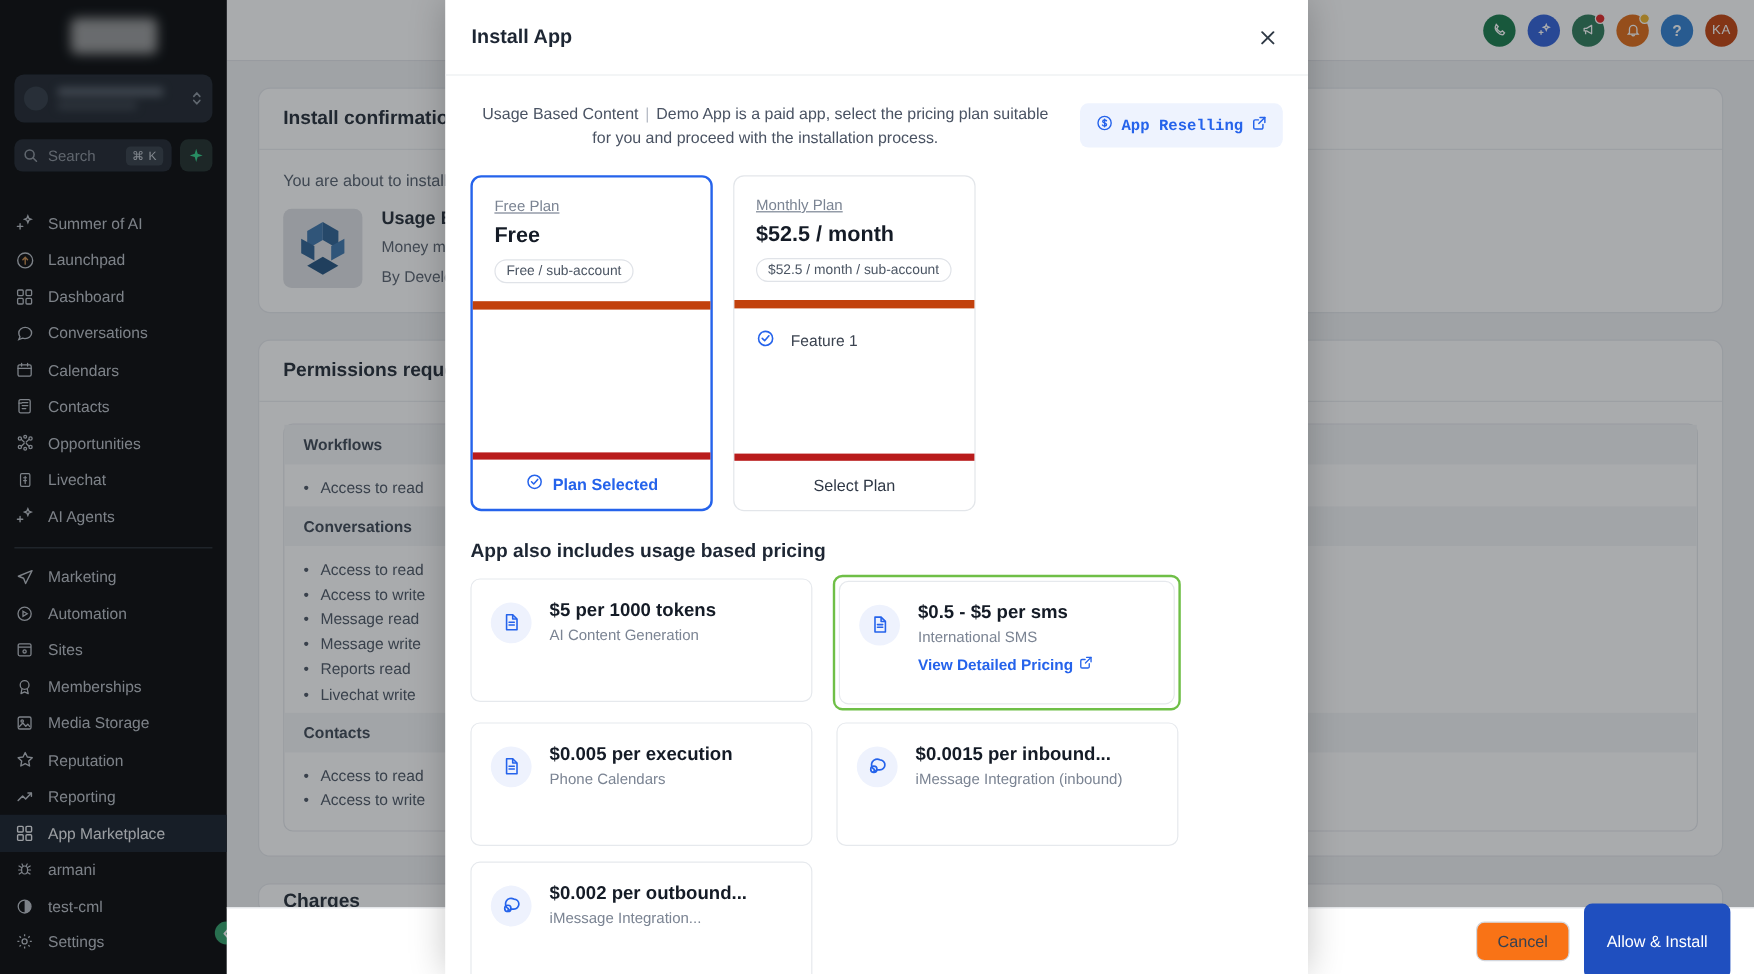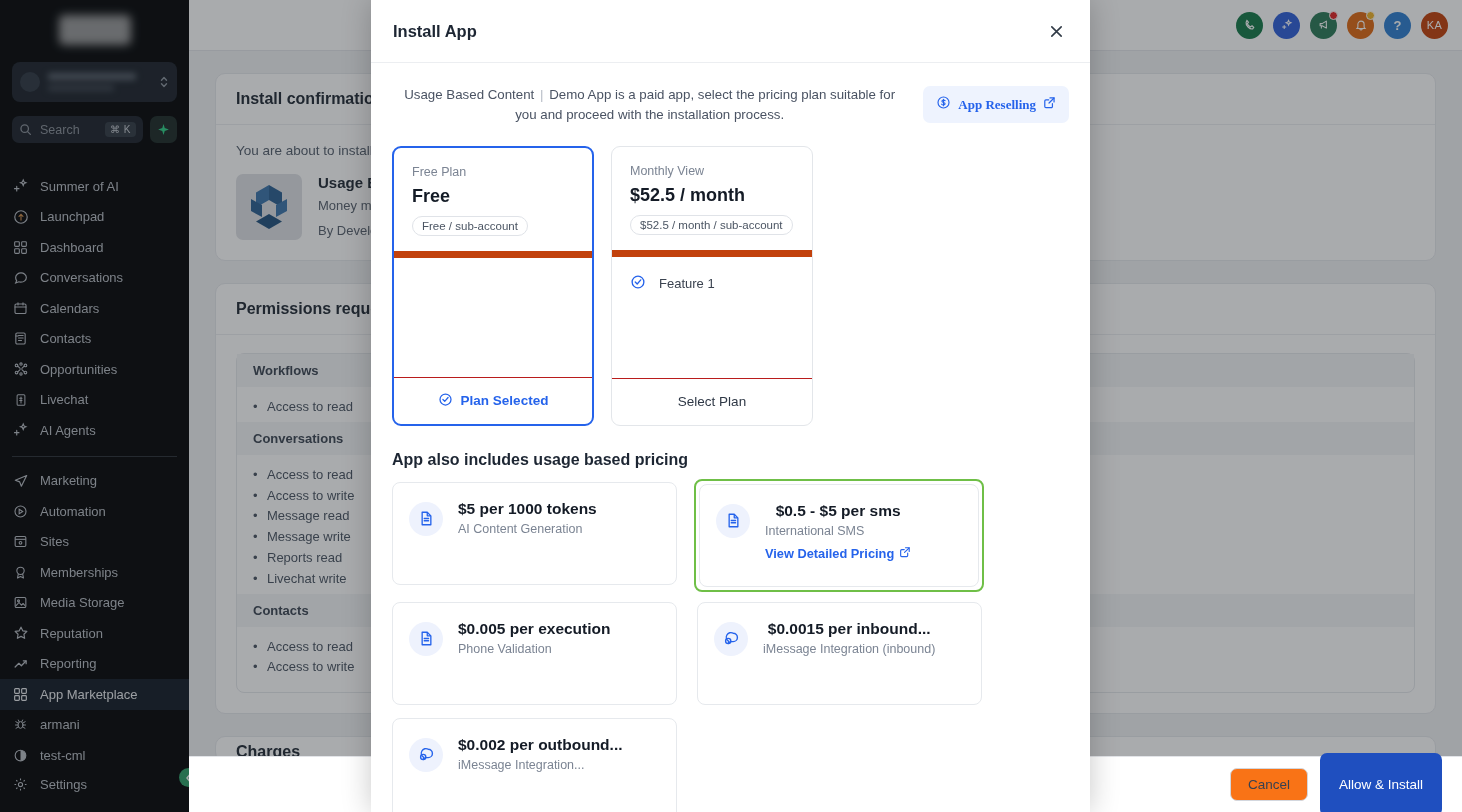--- a/index.html
+++ b/index.html
@@ -132,59 +132,59 @@
 
   #modal-body { flex: 1; overflow: hidden; padding: 0 21px; position: relative; }
 
   .notice-row { display: flex; align-items: center; gap: 16px; padding: 22px 0 16px 0; }
   .notice-text { flex: 1; text-align: center; font-size: 13.3px; color: #4a5363; line-height: 1.5; padding: 0 8px; }
   .notice-sep { color: #b6bcc6; padding: 0 2px; }
   .reselling-btn {
     flex: 0 0 auto; background: #eef3fe; color: #2563eb; border: none;
     border-radius: 7px; padding: 9px 13px; font-size: 13px; font-weight: bold;
     display: flex; align-items: center; gap: 7px; cursor: pointer;
-    font-family: Liberation Serif, serif;
+    font-family: Liberation Mono, monospace;
   }
 
   
   .plans { display: flex; gap: 17px; margin-top: 5px; }
   .plan {
     width: 202px; border: 1px solid #e3e6ea; border-radius: 9px;
     background: #fff; display: flex; flex-direction: column; min-height: 280px; cursor: pointer;
   }
   .plan.selected { border: 2px solid #2563eb; }
   .plan-top { padding: 17px 18px 15px 18px; }
-  .plan-kicker { font-size: 12.5px; color: #7b8493; }
+  .plan-kicker { font-size: 12.5px; color: #7b8493; text-decoration: underline; }
   .plan-price { font-size: 18px; font-weight: bold; color: #141b26; margin-top: 7px; }
   .plan-chip {
     display: inline-block; margin-top: 9px; border: 1px solid #e0e3e8;
     border-radius: 11px; padding: 3px 9px; font-size: 11.5px; color: #4b5563;
   }
   .plan-feats { flex: 1; border-top: 7px solid #c2410c; padding: 17px 18px; }
   .feat { display: flex; align-items: center; gap: 13px; font-size: 13px; color: #3b4350; }
   .plan-foot {
-    border-top: 1px solid #b91c1c; height: 47px; display: flex;
+    border-top: 6px solid #b91c1c; height: 47px; display: flex;
     align-items: center; justify-content: center; gap: 8px; font-size: 13.5px; color: #2f3846;
   }
   .plan.selected .plan-foot { color: #2563eb; font-weight: bold; }
 
   
   .usage-title { font-size: 16px; font-weight: bold; color: #1d2633; margin: 25px 0 13px 0; }
   .usage-grid { display: flex; flex-wrap: wrap; gap: 13px 20px; }
   .usage-slot { width: 285px; }
   .usage-slot.highlight { border: 2.5px solid #6fbf47; border-radius: 8px; padding: 3px; width: 290px; margin: -3px -5px -3px -3px; }
   .usage-card {
     border: 1px solid #e6e9ed; border-radius: 8px; background: #fff;
     padding: 17px 16px; display: flex; gap: 15px; align-items: flex-start; min-height: 103px;
   }
   .usage-ic {
     width: 34px; height: 34px; border-radius: 50%; background: #eef2fd;
     display: flex; align-items: center; justify-content: center; flex: 0 0 34px; margin-top: 2px;
   }
-  .usage-price { font-size: 15.5px; font-weight: bold; color: #141b26; text-align: center; }
+  .usage-price { font-size: 15.5px; font-weight: bold; color: #141b26; }
   .usage-sub { font-size: 12.5px; color: #7b8493; margin-top: 4px; }
   .usage-link {
     font-size: 12.8px; color: #2563eb; font-weight: bold; margin-top: 8px;
     display: flex; align-items: center; gap: 5px; cursor: pointer;
   }
 </style>
 </head>
 <body>
 
 <div id="app">
@@ -576,21 +576,21 @@
                   <circle cx="9" cy="9" r="6.6"></circle>
                   <path d="m5.9 9 2.2 2.2 4-4.6"></path>
                 </svg>
             </span>
             <span>Plan Selected</span>
           </div>
         </div>
 
         <div class="plan">
           <div class="plan-top">
-            <div class="plan-kicker">Monthly View</div>
+            <div class="plan-kicker">Monthly Plan</div>
             <div class="plan-price">$52.5 / month</div>
             <div class="plan-chip">$52.5 / month / sub-account</div>
           </div>
           <div class="plan-feats">
             <div class="feat">
               <span>
                 <svg width="16" height="16" viewBox="0 0 18 18" fill="none" stroke="#2563eb" stroke-width="1.5" stroke-linecap="round" stroke-linejoin="round">
                     <circle cx="9" cy="9" r="6.6"></circle>
                     <path d="m5.9 9 2.2 2.2 4-4.6"></path>
                   </svg>
@@ -654,21 +654,21 @@
           <div class="usage-card">
             <div class="usage-ic">
               <svg width="17" height="17" viewBox="0 0 18 18" fill="none" stroke="#2563eb" stroke-width="1.4" stroke-linejoin="round">
                   <path d="M4.4 2.4h5.4l3.8 3.8v9.4H4.4z"></path>
                   <path d="M9.8 2.4v3.8h3.8"></path>
                   <path d="M6.6 9h4.6M6.6 11.4h4.6" stroke-linecap="round"></path>
                 </svg>
             </div>
             <div>
               <div class="usage-price">$0.005 per execution</div>
-              <div class="usage-sub">Phone Validation</div>
+              <div class="usage-sub">Phone Calendars</div>
             </div>
           </div>
         </div>
 
         <div class="usage-slot">
           <div class="usage-card">
             <div class="usage-ic">
               <svg width="18" height="18" viewBox="0 0 18 18" fill="none" stroke="#2563eb" stroke-width="1.4" stroke-linejoin="round">
                   <path d="M11.2 3.2a4.2 4.2 0 0 1 0 8.4H8.8l-2.6 1.8.5-2.1a4.2 4.2 0 0 1 4.5-8.1z"></path>
                   <circle cx="6.2" cy="11" r="2.6"></circle>

